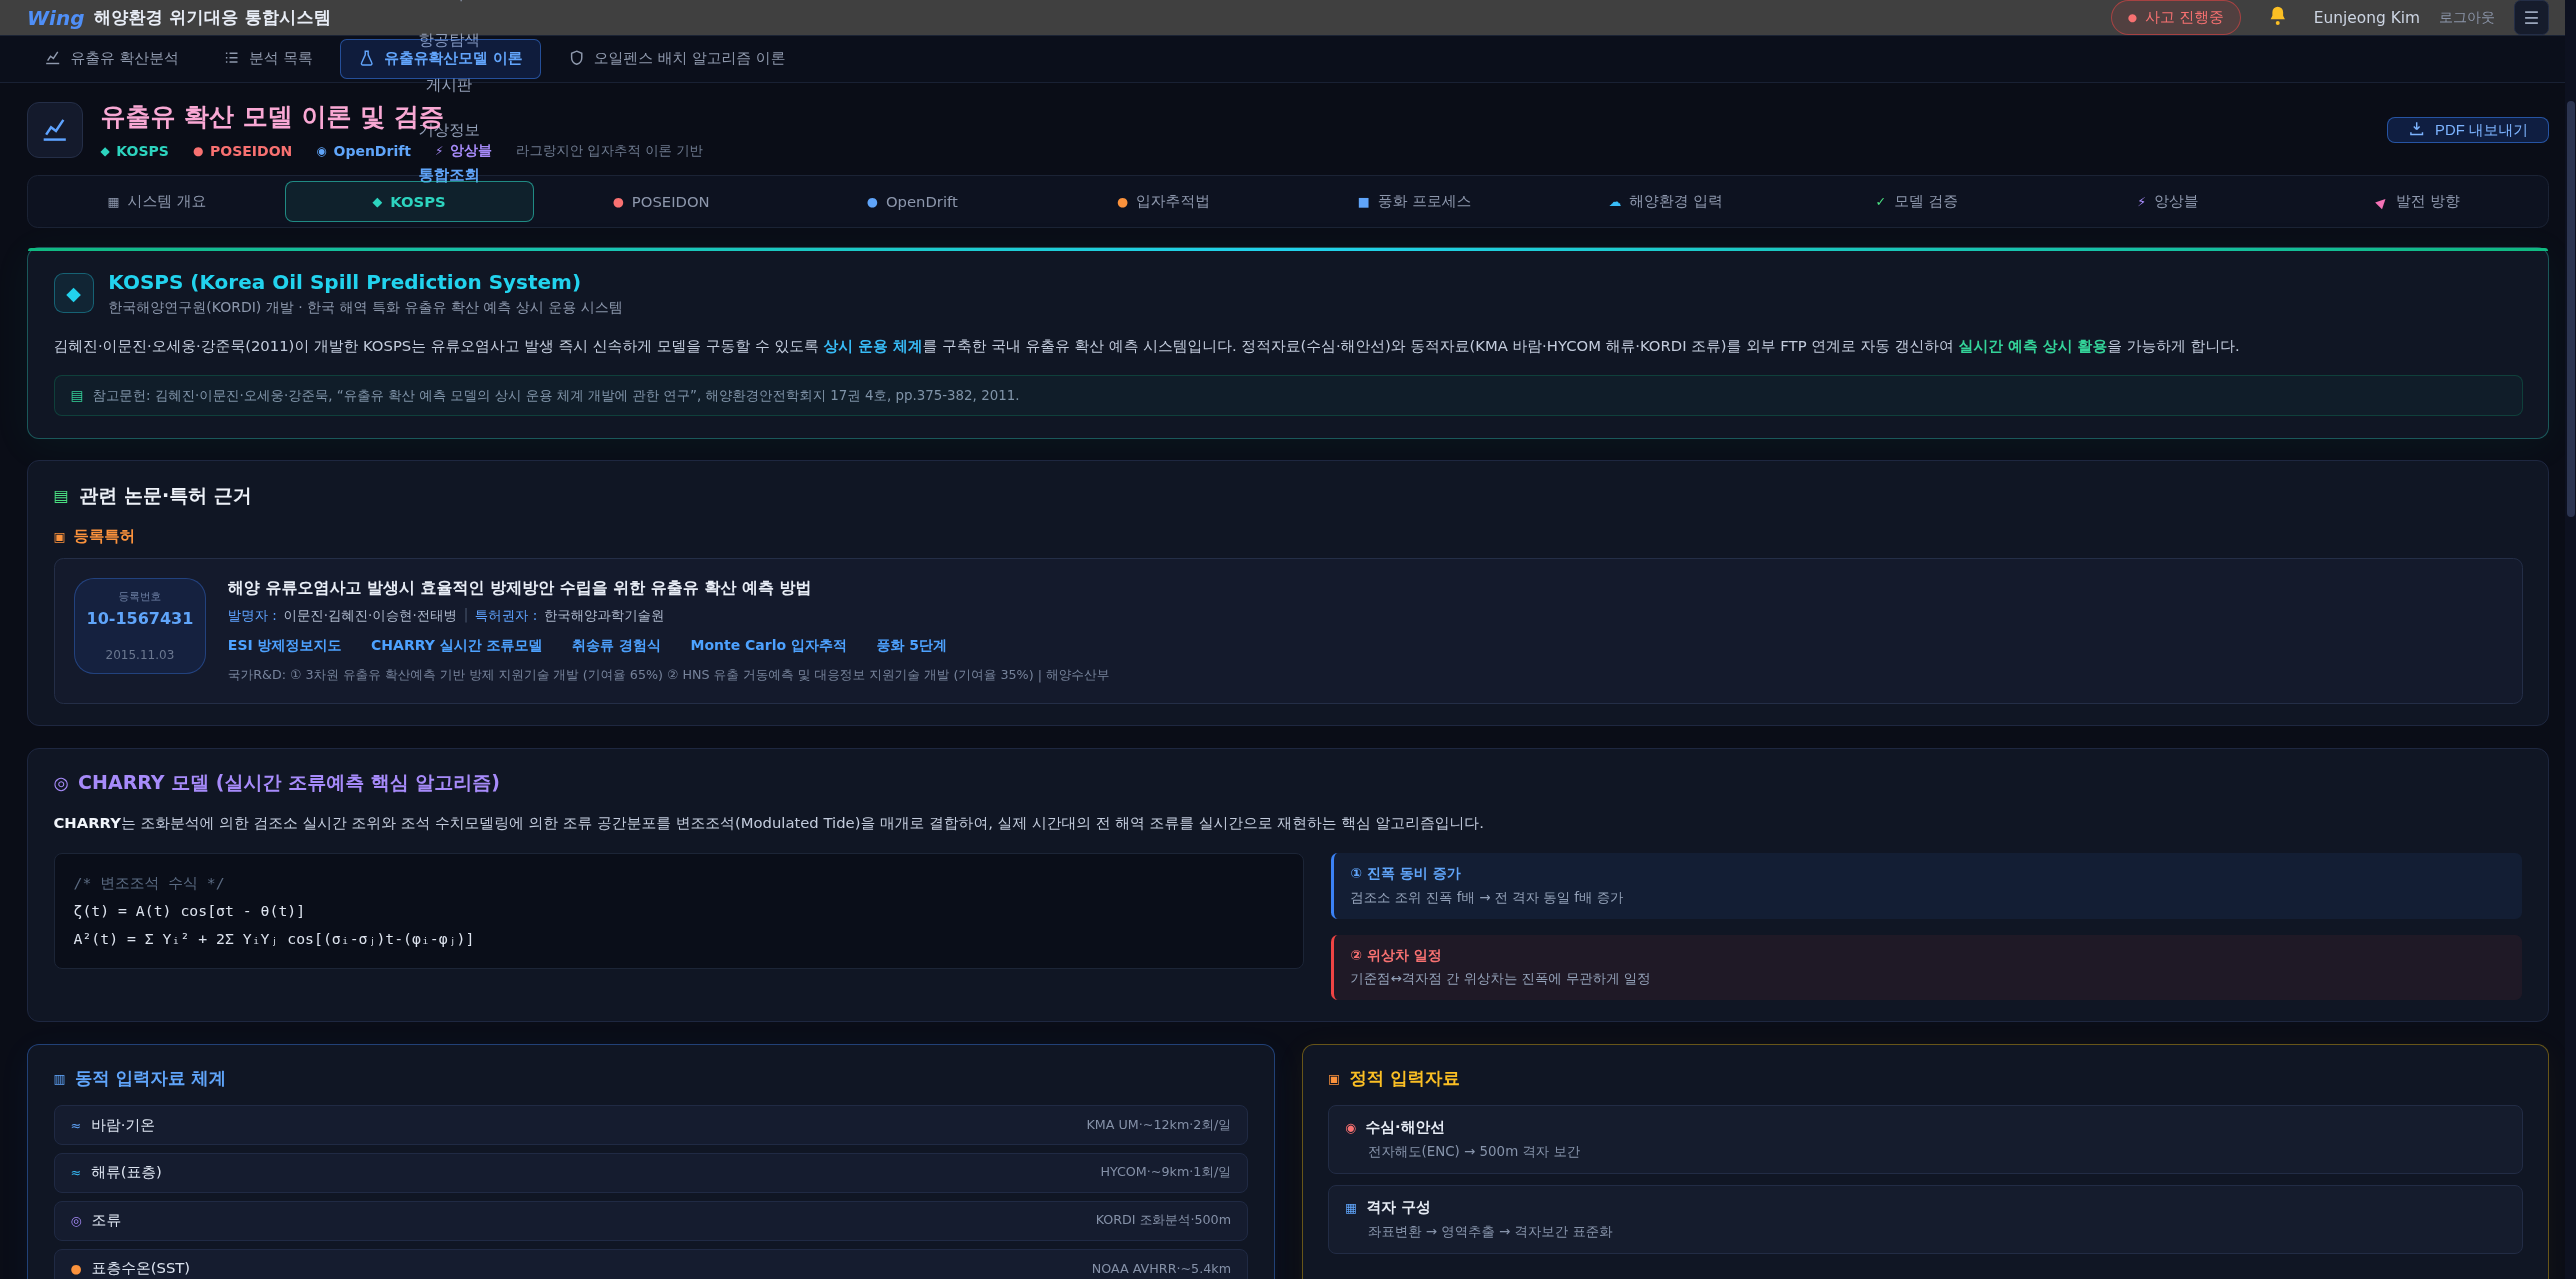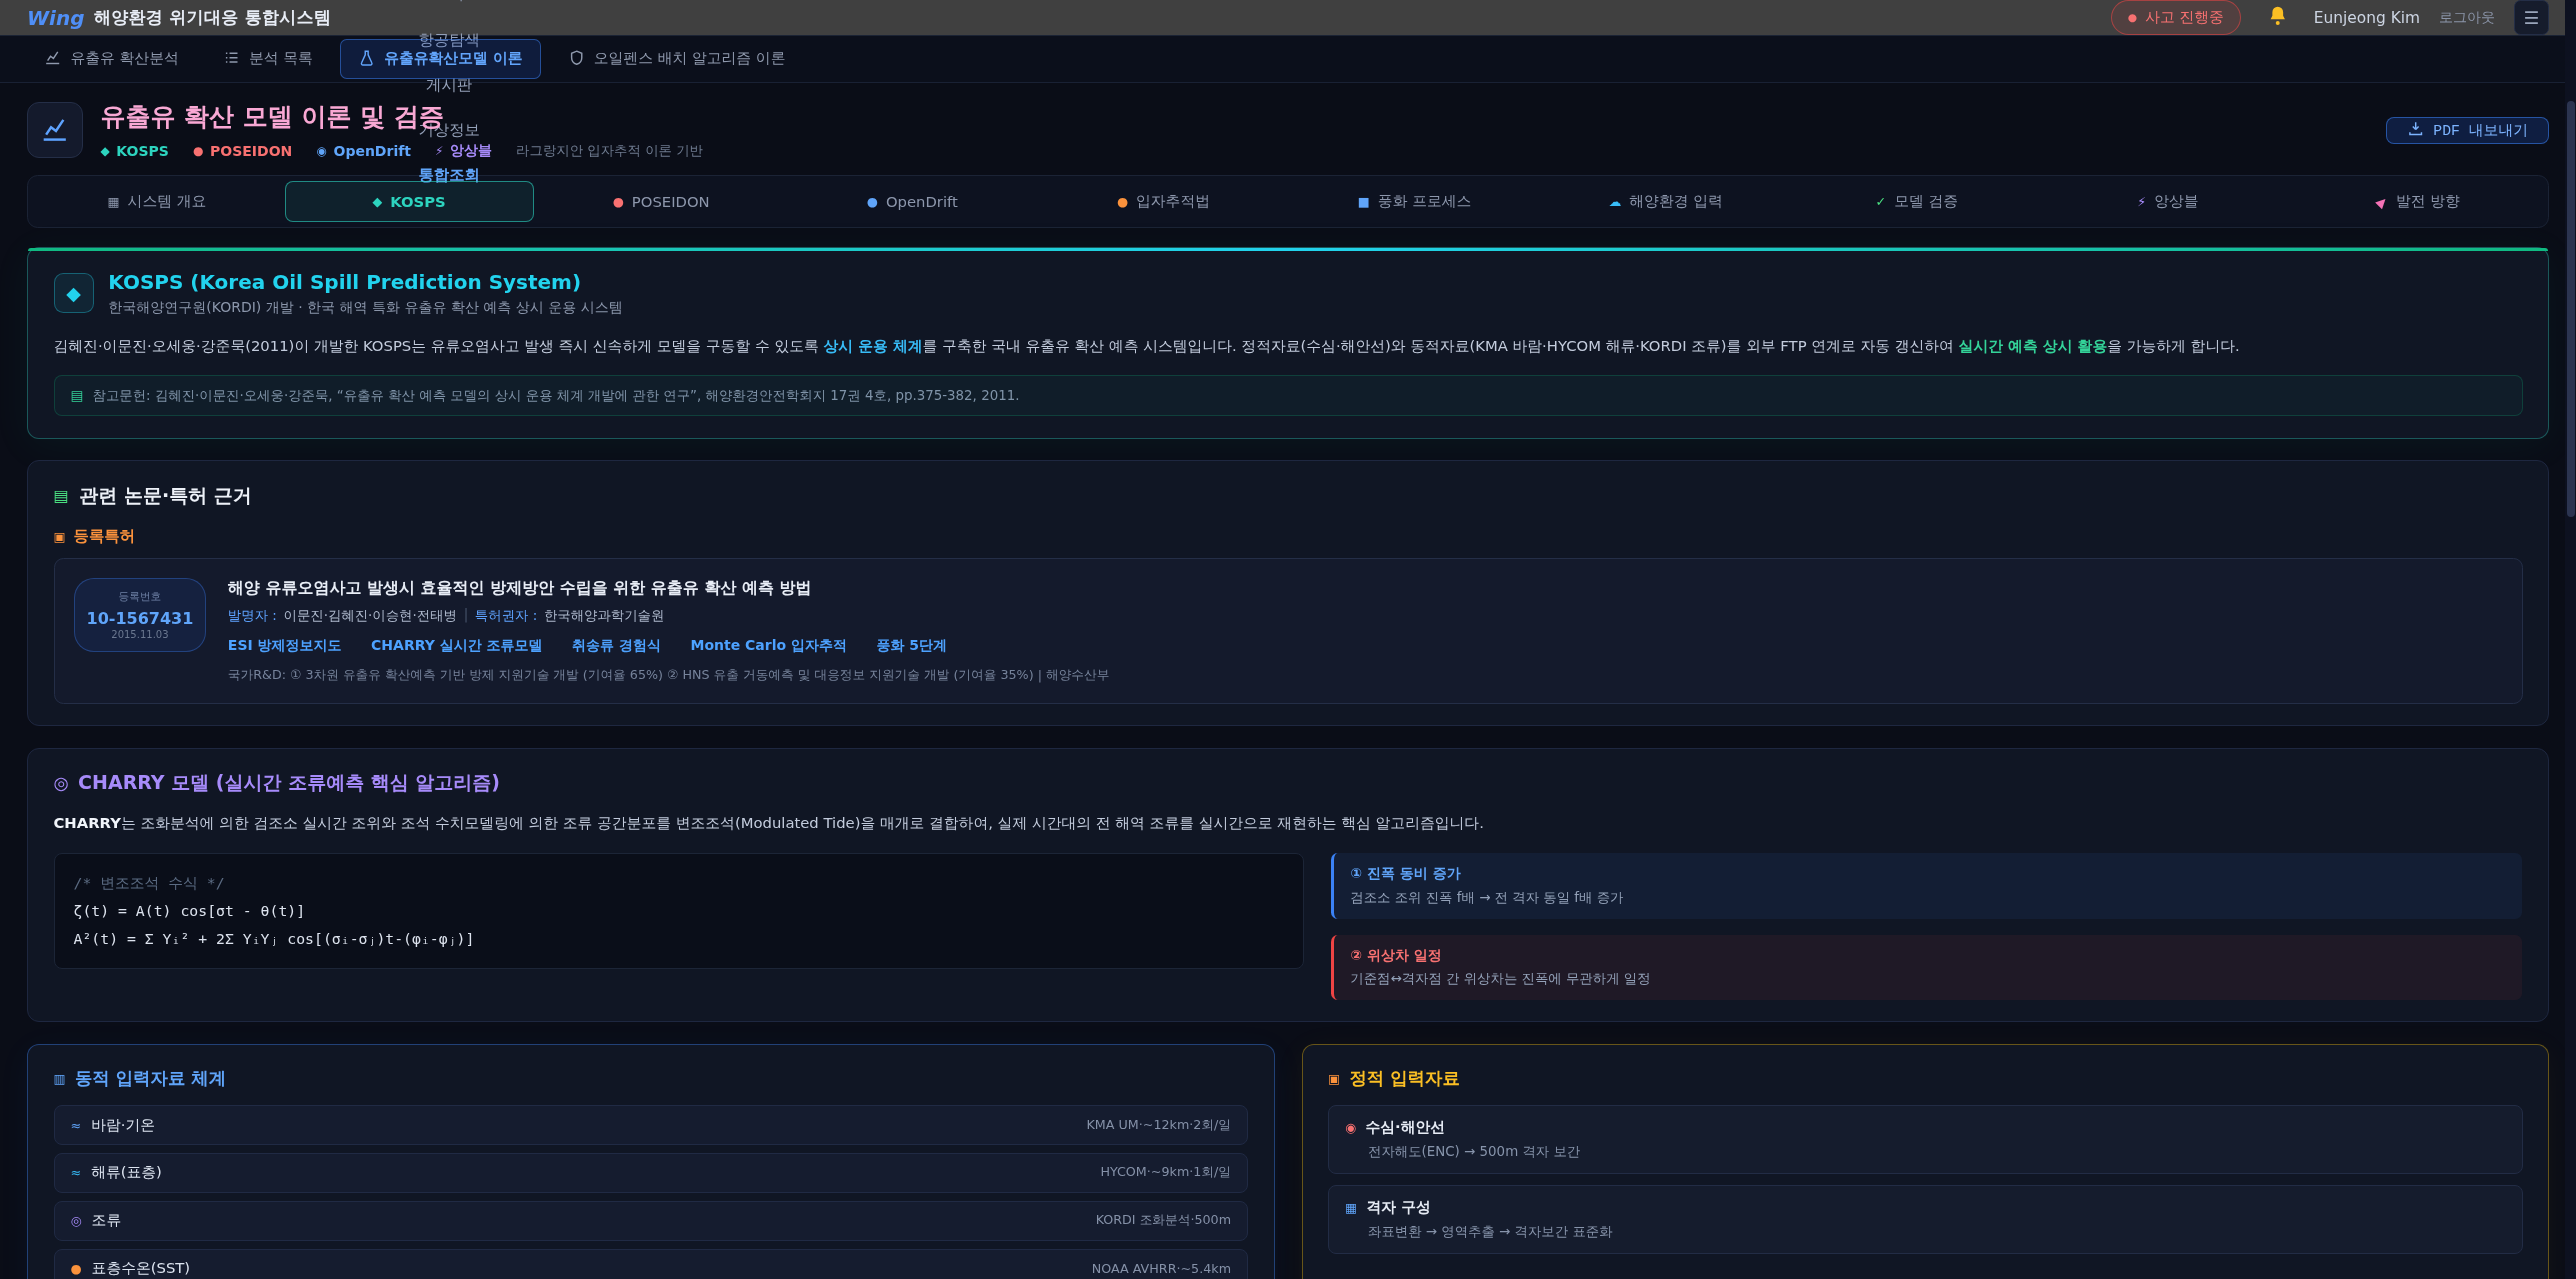--- a/index.html
+++ b/index.html
@@ -49,21 +49,21 @@
   .ph-title { font-size:25px; font-weight:bold; color:#f9a8d4; }
   .ph-badges { display:flex; align-items:center; gap:24px; margin-top:8.7px; font-size:14px; }
   .badge { display:flex; align-items:center; gap:6.7px; font-weight:bold; }
   .badge i { font-style:normal; font-size:12px; }
   .b-teal { color:#2dd4bf; } .b-red { color:#f87171; } .b-blue { color:#60a5fa; }
   .b-purple { color:#a78bfa; }
   .badge-note { color:#6e7a8f; font-size:13.4px; font-weight:normal; }
   .pdf-btn { margin-left:auto; display:flex; align-items:center; gap:9.4px;
     background:rgba(37,99,235,.20); border:0.7px solid rgba(59,130,246,.55); color:#7db4ff;
     font-size:14.8px; padding:2px 20px; border-radius:8px; cursor:pointer;
-    font-family:Liberation Mono, monospace; }
+    font-family:Liberation Sans, sans-serif; }
   .pdf-btn svg { width:17.4px; height:17.4px; }
 
   .section-tabs { display:flex; gap:4px; background:#0d1220; border:0.7px solid #1b2335;
     border-radius:10.7px; padding:5.4px; margin-bottom:19px; }
   .stab { flex:1; display:flex; align-items:center; justify-content:center; gap:8px;
     font-size:14.8px; color:#8d97ac; padding:10.7px 5.4px; border-radius:8px; cursor:pointer;
     white-space:nowrap; }
   .stab.active { border:0.7px solid rgba(45,212,191,.6); background:rgba(45,212,191,.08);
     color:#2dd4bf; font-weight:bold; }
   .ticon { font-size:12.7px; display:inline-block; }
@@ -101,21 +101,21 @@
   .ev-head .ticon { font-size:16px; }
   .ev-group { display:flex; align-items:center; gap:8px; margin:17.4px 0 10.7px;
     color:#fb923c; font-size:15.4px; font-weight:bold; }
   .patent { background:#141a2c; border:0.7px solid #242e47; border-radius:9.4px;
     padding:19px; display:flex; gap:21.5px; }
   .p-reg { min-width:115px; background:rgba(37,99,235,.10);
     border:0.7px solid rgba(59,130,246,.35); border-radius:20px; padding:10.7px 12px;
     text-align:center; align-self:flex-start; }
   .p-reg-label { font-size:10.7px; color:#6f82a6; }
   .p-reg-no { font-size:16px; font-weight:bold; color:#60a5fa; margin-top:5.4px; }
-  .p-reg-date { font-size:10px; color:#6b7890; margin-top:1px; }
+  .p-reg-date { font-size:12px; color:#6b7890; margin-top:20px; }
   .p-body { flex:1; }
   .p-title { font-size:16px; font-weight:bold; color:#e8edf6; }
   .p-meta { margin-top:8px; font-size:13.4px; color:#aeb9cd; display:flex; gap:6.7px;
     flex-wrap:wrap; }
   .meta-label { color:#5ea3ff; }
   .meta-div { color:#46536b; }
   .p-tags { margin-top:12px; display:flex; gap:29.5px; font-size:14px; color:#4da2ff;
     font-weight:600; flex-wrap:wrap; }
   .p-tag { cursor:pointer; }
   .p-rnd { margin-top:12px; font-size:12.7px; color:#76839b; }

